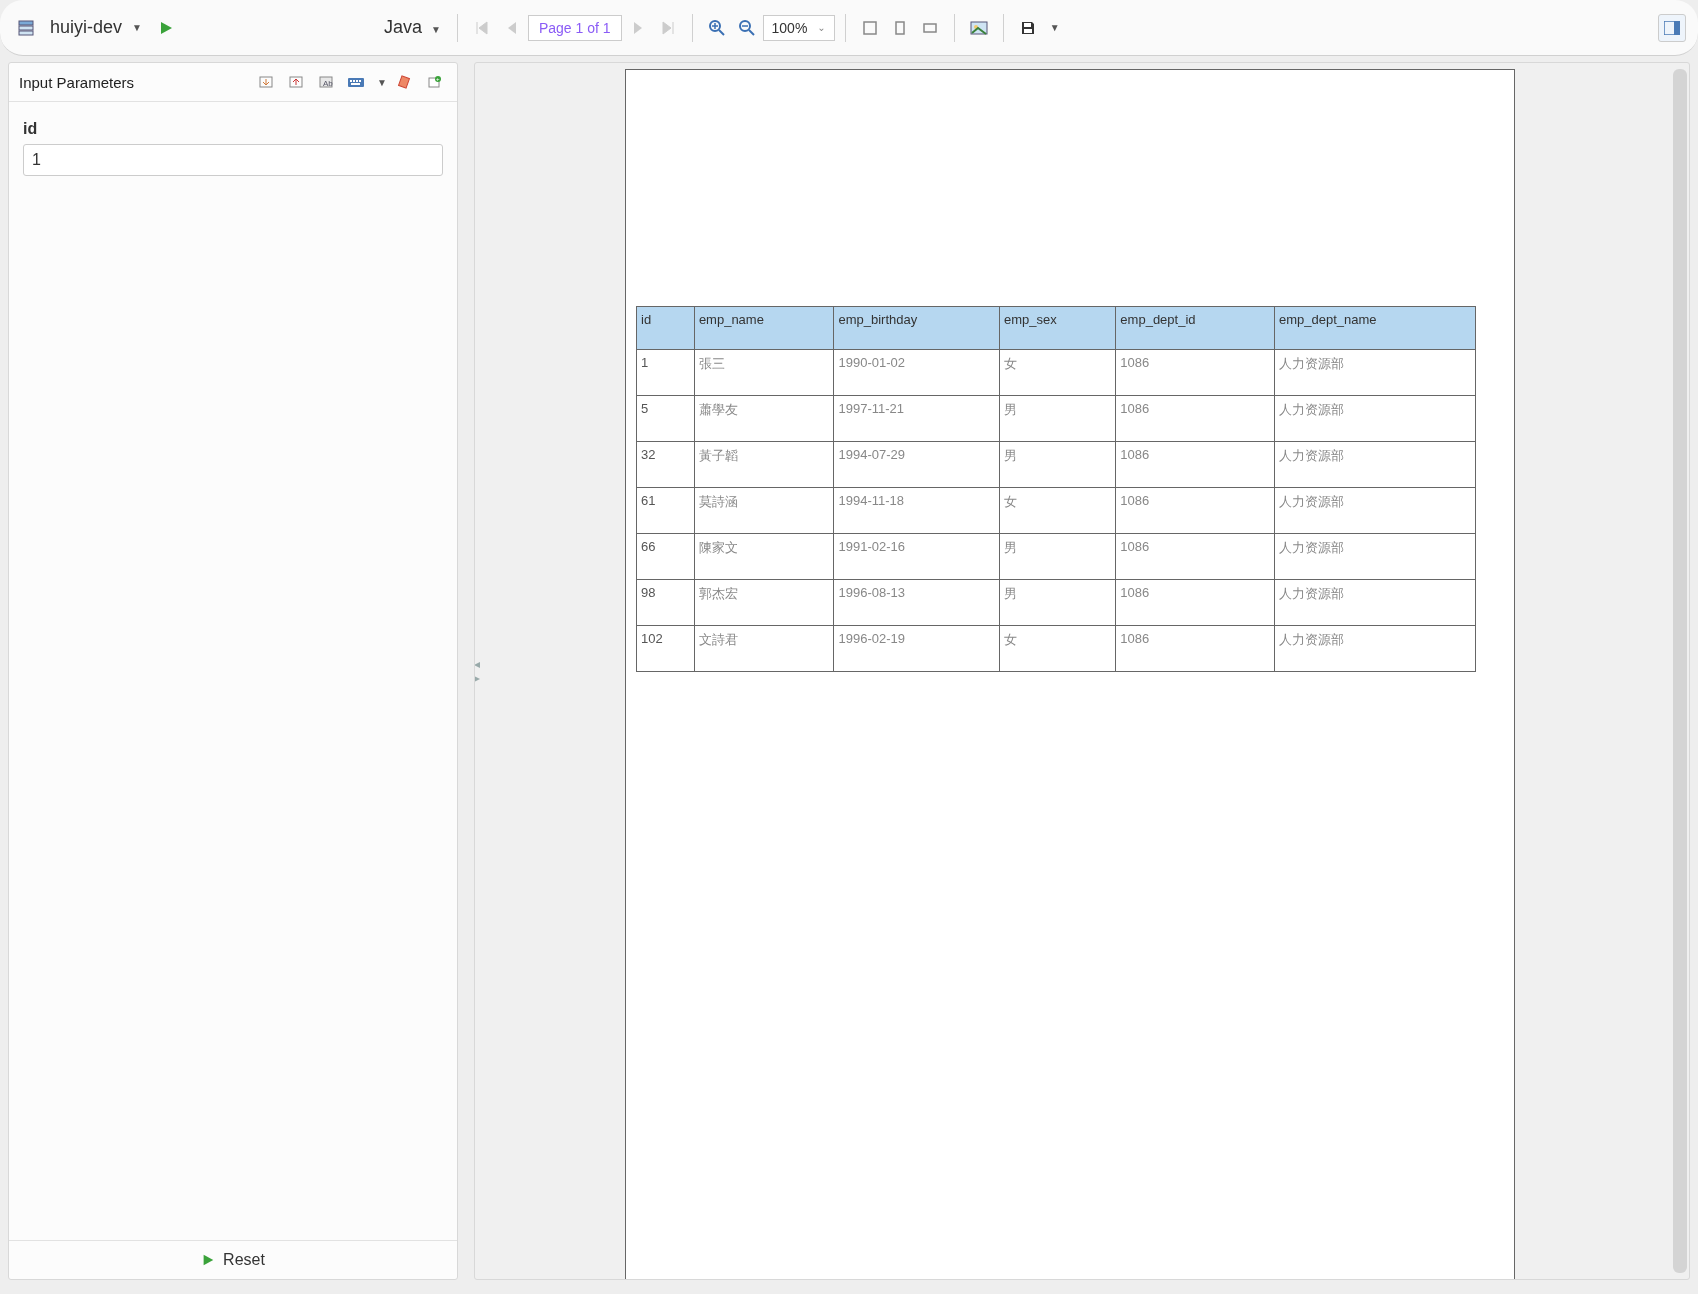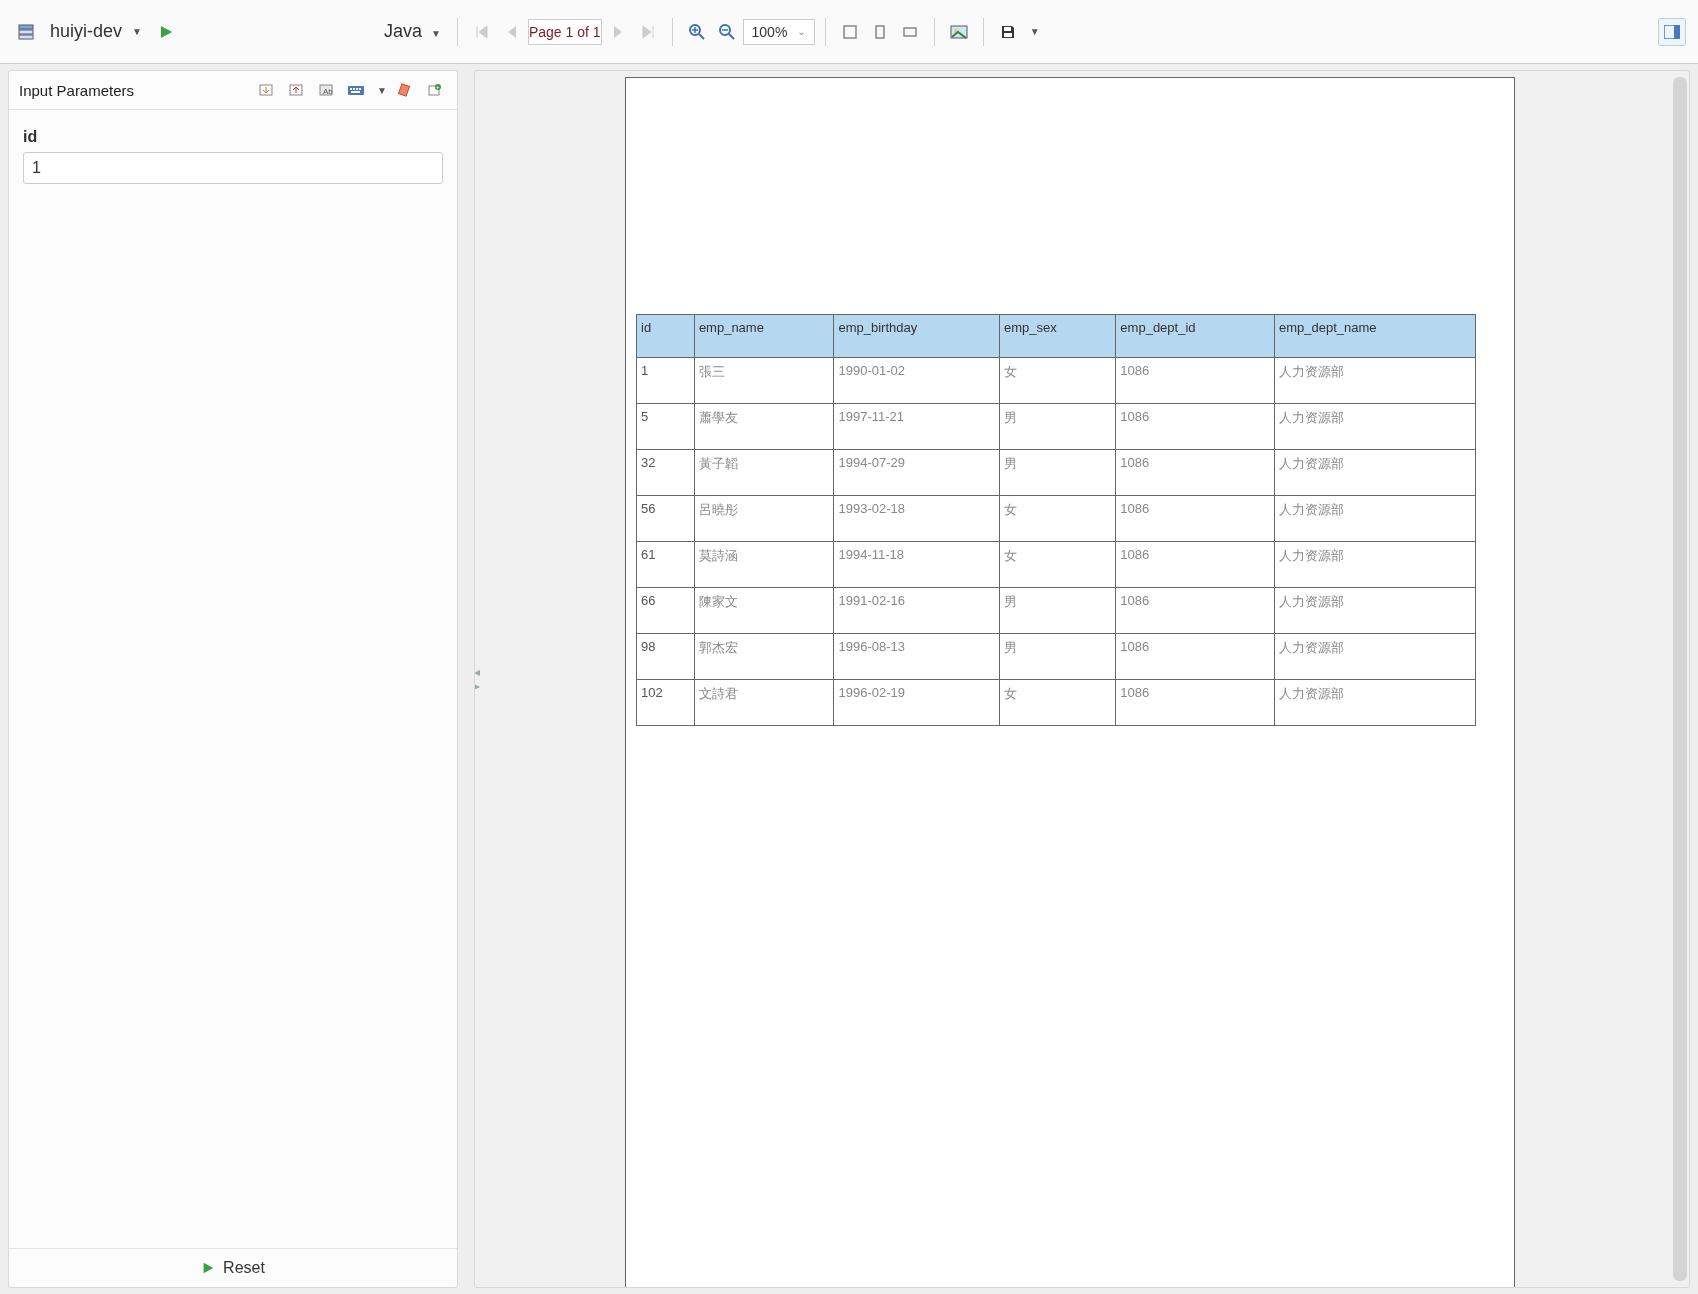--- a/index.html
+++ b/index.html
@@ -7,49 +7,50 @@
     margin: 0;
     font-family: -apple-system, "Segoe UI", Arial, sans-serif;
     font-size: 13px;
     background: #eeeeee;
     color: #333;
     width: 1698px;
     height: 1294px;
     overflow: hidden;
   }
   .toolbar {
-    height: 64px;
+    height: 56px;
     background: #fafafa;
     border-bottom: 1px solid #d0d0d0;
     display: flex;
     align-items: center;
     padding: 0 12px;
     gap: 4px;
+    border-radius: 23px;
   }
   .tb-btn {
     width: 28px; height: 28px;
     display: flex; align-items: center; justify-content: center;
     border-radius: 3px;
     cursor: pointer;
   }
   .db-select {
     display:flex; align-items:center;
     font-size:18px; color:#333;
     padding: 4px 6px;
     gap:6px;
   }
   .dropdown-caret { font-size:10px; color:#555; margin-left:4px; cursor:pointer; }
   .sep { width:1px; height:28px; background:#d0d0d0; margin:0 6px; }
   .tb-group { display:flex; align-items:center; gap:2px; }
   .page-box {
     border:1px solid #ccc;
-    padding:4px 0;
+    padding:4px 10px;
     font-size:14px;
     background:#fff;
-    color:#7f1d1d;
+    color:#8b5cf6;
   }
   .zoom-box {
     border:1px solid #ccc;
     padding:4px 8px;
     font-size:14px;
     background:#fff;
     display:flex; align-items:center; gap:6px;
   }
   .spacer { flex:1; }
   .panel-btn {
@@ -357,28 +358,20 @@
             </tr>
             <tr>
               <td>32</td>
               <td class="val">黃子韜</td>
               <td class="val">1994-07-29</td>
               <td class="val">男</td>
               <td class="val">1086</td>
               <td class="val">人力资源部</td>
             </tr>
             <tr>
-              <td>56</td>
-              <td class="val">呂曉彤</td>
-              <td class="val">1993-02-18</td>
-              <td class="val">女</td>
-              <td class="val">1086</td>
-              <td class="val">人力资源部</td>
-            </tr>
-            <tr>
               <td>61</td>
               <td class="val">莫詩涵</td>
               <td class="val">1994-11-18</td>
               <td class="val">女</td>
               <td class="val">1086</td>
               <td class="val">人力资源部</td>
             </tr>
             <tr>
               <td>66</td>
               <td class="val">陳家文</td>

